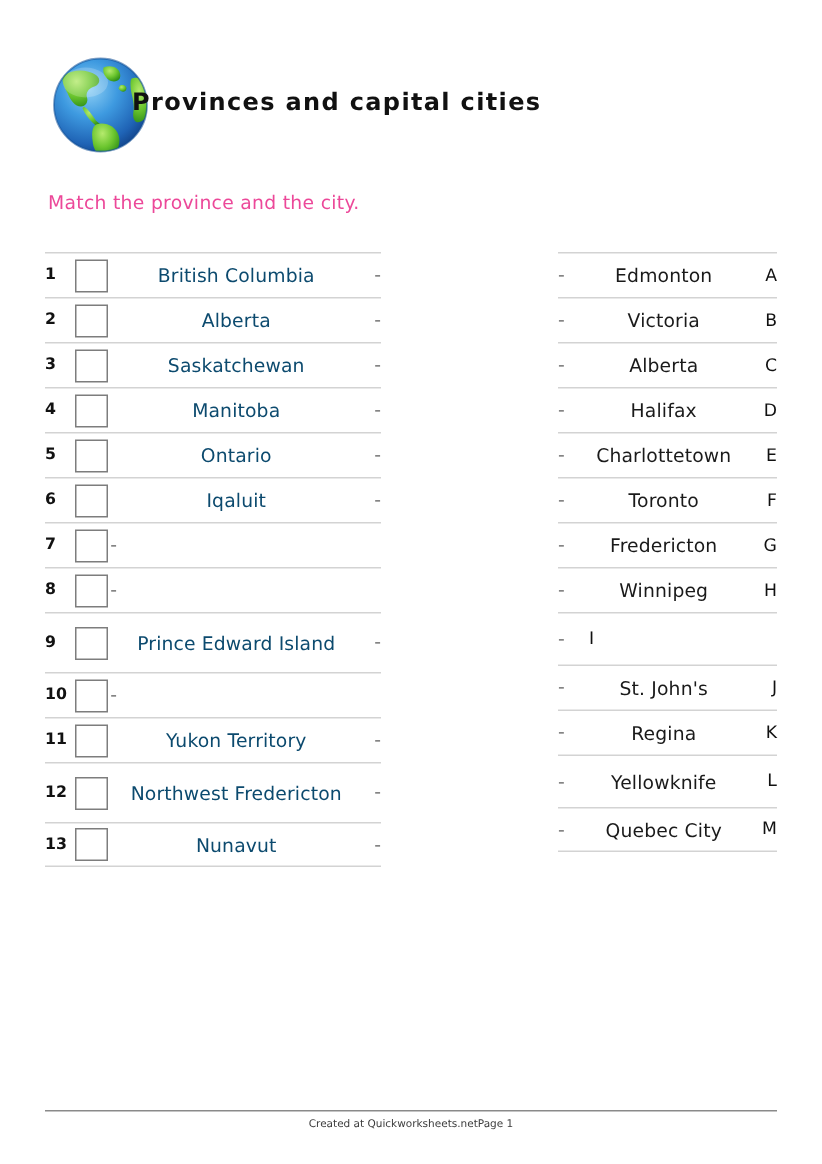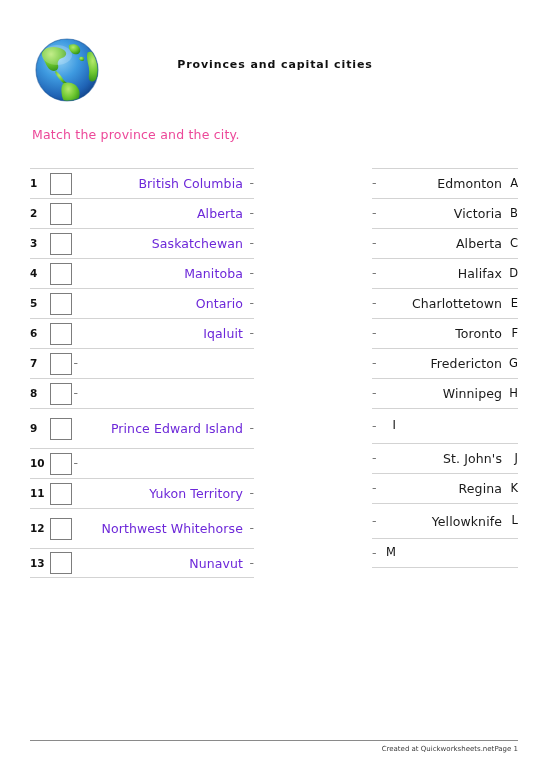--- a/index.html
+++ b/index.html
@@ -28,26 +28,25 @@
     position: absolute;
     left: 33px;
     top: 36px;
     width: 68px;
     height: 68px;
   }
   .globe svg { display: block; }
 
   .worksheet-title {
     position: absolute;
-    left: 95px;
+    left: 88px;
     top: 58px;
     width: 360px;
-    text-align: center;
     font-family: "DejaVu Sans", sans-serif;
-    font-size: 11px;
+    font-size: 16px;
     font-weight: bold;
     letter-spacing: 0.9px;
     color: #111111;
   }
 
   
   .instruction {
     position: absolute;
     left: 32px;
     top: 127px;
@@ -102,45 +101,45 @@
   .checkbox {
     flex: 0 0 22px;
     width: 22px;
     height: 22px;
     border: 1px solid #7d7d7d;
     background: #ffffff;
     box-sizing: border-box;
   }
   .left-label {
     flex: 1 1 auto;
-    text-align: right;
+    text-align: center;
     font-size: 12.5px;
     line-height: 15px;
-    color: #6d28d9;
+    color: #0c4a6e;
     padding-right: 5px;
     letter-spacing: 0.1px;
   }
   .dash-r {
     flex: 0 0 6px;
     font-size: 12.5px;
     color: #777777;
     text-align: right;
     line-height: 1;
   }
 
   
   .dash-l {
     flex: 0 0 8px;
     font-size: 12.5px;
     color: #777777;
     line-height: 1;
   }
   .right-label {
     flex: 1 1 auto;
-    text-align: right;
+    text-align: center;
     font-size: 12.5px;
     line-height: 15px;
     color: #1a1a1a;
     padding-left: 3px;
     letter-spacing: 0.1px;
   }
   .letter {
     flex: 0 0 16px;
     width: 16px;
     text-align: right;
@@ -151,21 +150,21 @@
 
   
   .footer {
     position: absolute;
     left: 30px;
     top: 740px;
     width: 488px;
     border-top: 1px solid #8a8a8a;
     padding-top: 4px;
     display: flex;
-    justify-content: flex-end;
+    justify-content: center;
     font-size: 7px;
     color: #3c3c3c;
   }
 </style>
 </head>
 <body>
 
 <div class="header">
 
   <div class="globe">
@@ -281,21 +280,21 @@
       </div>
       <div class="row row-1line">
         <div class="num">11</div>
         <div class="checkbox"></div>
         <div class="left-label">Yukon Territory</div>
         <div class="dash-r">-</div>
       </div>
       <div class="row row-2line">
         <div class="num">12</div>
         <div class="checkbox"></div>
-        <div class="left-label">Northwest Whitehorse</div>
+        <div class="left-label">Northwest Fredericton</div>
         <div class="dash-r">-</div>
       </div>
       <div class="row row-1line last">
         <div class="num">13</div>
         <div class="checkbox"></div>
         <div class="left-label">Nunavut</div>
         <div class="dash-r">-</div>
       </div>
     </div>
   <div class="col col-right" id="rightCol">
@@ -353,20 +352,21 @@
         <div class="right-label">Regina</div>
         <div class="letter">K</div>
       </div>
       <div class="row" style="height: 35px;">
         <div class="dash-l">-</div>
         <div class="right-label">Yellowknife</div>
         <div class="letter">L</div>
       </div>
       <div class="row last" style="height: 30px;">
         <div class="dash-l">-</div>
+        <div class="right-label">Quebec City</div>
         <div class="letter">M</div>
       </div>
     </div>
 </div>
 
 <div class="footer">
   <span>Created at Quickworksheets.net</span>
   <span>Page 1</span>
 </div>
 

